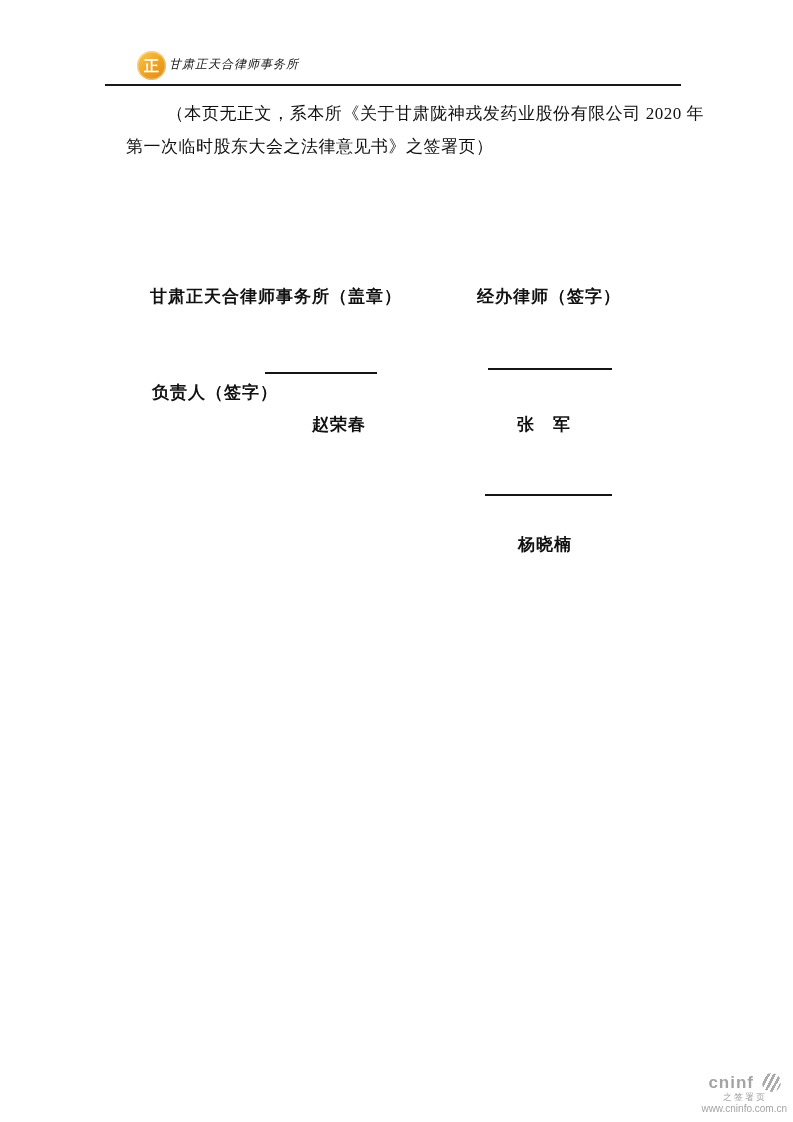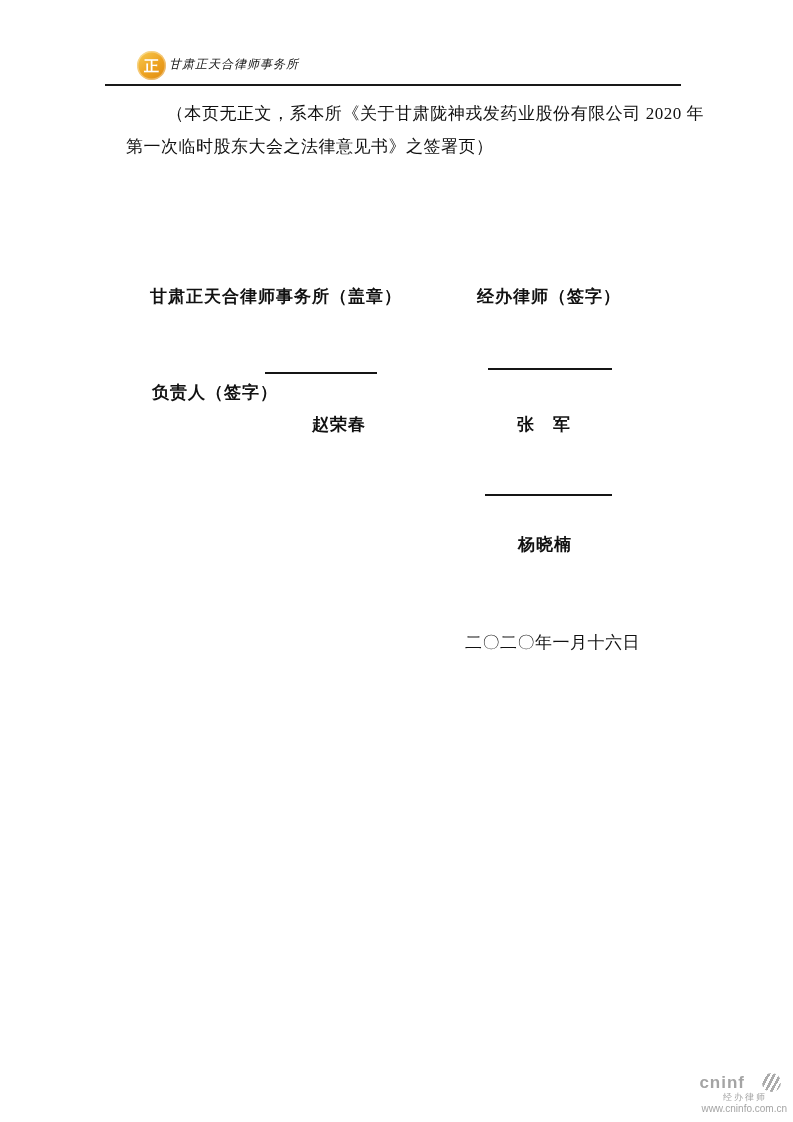--- a/index.html
+++ b/index.html
@@ -67,21 +67,21 @@
     font-family:"Liberation Serif",serif;
   }
 
   
   .wm{
     right:4px;bottom:8px;width:110px;
     color:#a4a4a4;
     font-family:"Liberation Sans",sans-serif;
     text-align:right;line-height:1.05;
   }
-  .wm-brand-row{display:flex;justify-content:flex-end;align-items:center;gap:17px;margin-right:8px;}
+  .wm-brand-row{display:flex;justify-content:flex-end;align-items:center;gap:8px;margin-right:8px;}
   .wm-brand{font-weight:bold;font-size:17px;letter-spacing:1px;color:#a4a4a4;}
   .wm-swirl{
     width:19px;height:19px;border-radius:50%;
     background:repeating-linear-gradient(118deg,#ababab 0 2.6px,#ffffff 2.6px 5.2px);
     flex:0 0 auto;
   }
   .wm-cn{font-size:9px;letter-spacing:2px;margin:1px 22px 1px 0;}
   .wm-url{font-size:10px;margin-right:2px;white-space:nowrap;}
 </style>
 </head>
@@ -101,24 +101,23 @@
   <div class="abs sig lbl-principal">负责人（签字）</div>
   <div class="abs sigline line-a"></div>
   <div class="abs sigline line-b"></div>
 
   <div class="abs sig name-a">赵荣春</div>
   <div class="abs sig name-b">张　军</div>
 
   <div class="abs sigline line-c"></div>
   <div class="abs sig name-c">杨晓楠</div>
 
-  <div class="abs date-line">二〇二〇年一月十六日</div>
 
   <div class="abs wm">
     <div class="wm-brand-row">
       <span class="wm-brand">cninf</span>
       <span class="wm-swirl"></span>
     </div>
-    <div class="wm-cn">经办律师</div>
+    <div class="wm-cn">之签署页</div>
     <div class="wm-url">www.cninfo.com.cn</div>
   </div>
 
 </div>
 
 </body></html>

